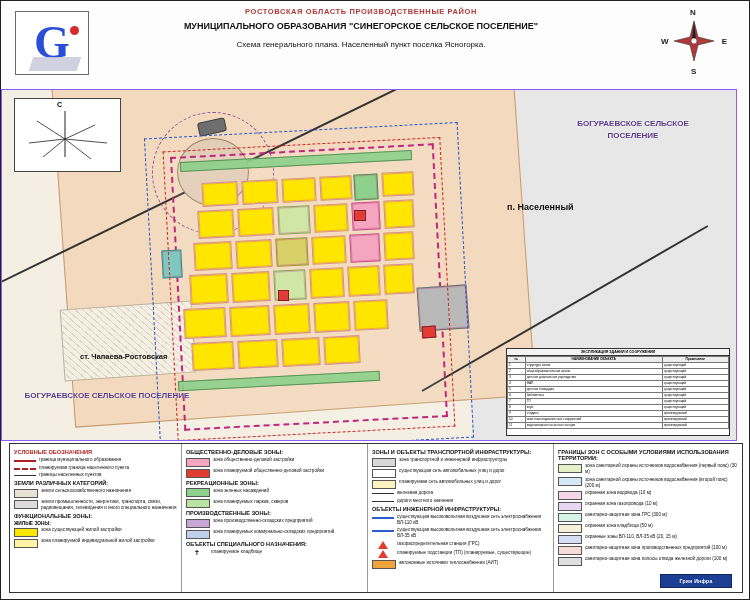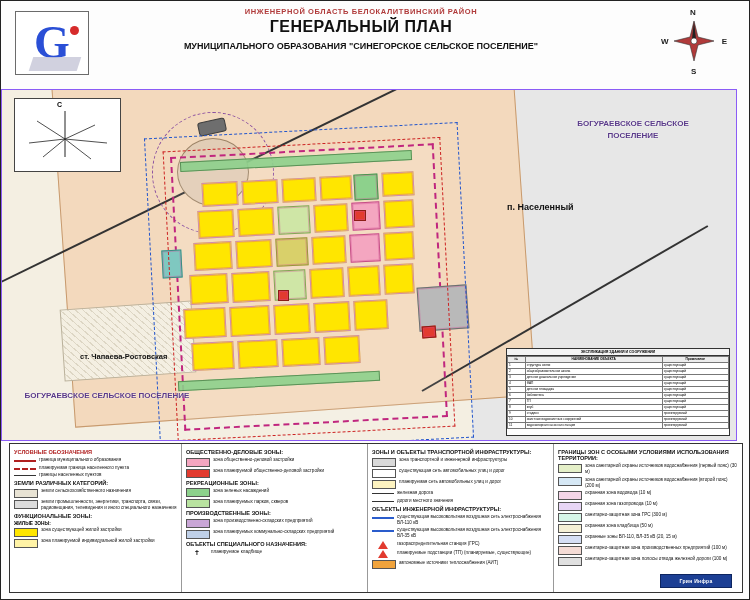--- a/index.html
+++ b/index.html
@@ -222,23 +222,23 @@
 
     <div class="logo">
       <div class="logo-g">
         <span>G</span>
         <span class="logo-dot"></span>
         <span class="logo-swoosh"></span>
       </div>
     </div>
 
     <div class="title-texts">
-      <div class="t-region">ИНЖЕНЕРНОЙ ОБЛАСТЬ БЕЛОКАЛИТВИНСКИЙ РАЙОН</div>
-      <div class="t-main">ГЕНЕРАЛЬНЫЙ ПЛАН</div>
+      <div class="t-region">РОСТОВСКАЯ ОБЛАСТЬ ПРОИЗВОДСТВЕННЫЕ РАЙОН</div>
       <div class="t-sub">МУНИЦИПАЛЬНОГО ОБРАЗОВАНИЯ "СИНЕГОРСКОЕ СЕЛЬСКОЕ  ПОСЕЛЕНИЕ"</div>
+      <div class="t-scheme">Схема генерального плана. Населенный пункт поселка Ясногорка.</div>
     </div>
 
     <div class="compass-rose">
       <span class="c-letter cl-n">N</span>
       <span class="c-letter cl-s">S</span>
       <span class="c-letter cl-w">W</span>
       <span class="c-letter cl-e">E</span>
       <svg class="rose-star" viewBox="0 0 40 40">
         <polygon points="20,0 24,16 40,20 24,24 20,40 16,24 0,20 16,16" fill="#b03a3a" stroke="#333" stroke-width=".6"></polygon>
         <polygon points="20,0 22,18 20,20 18,18" fill="#222"></polygon>

